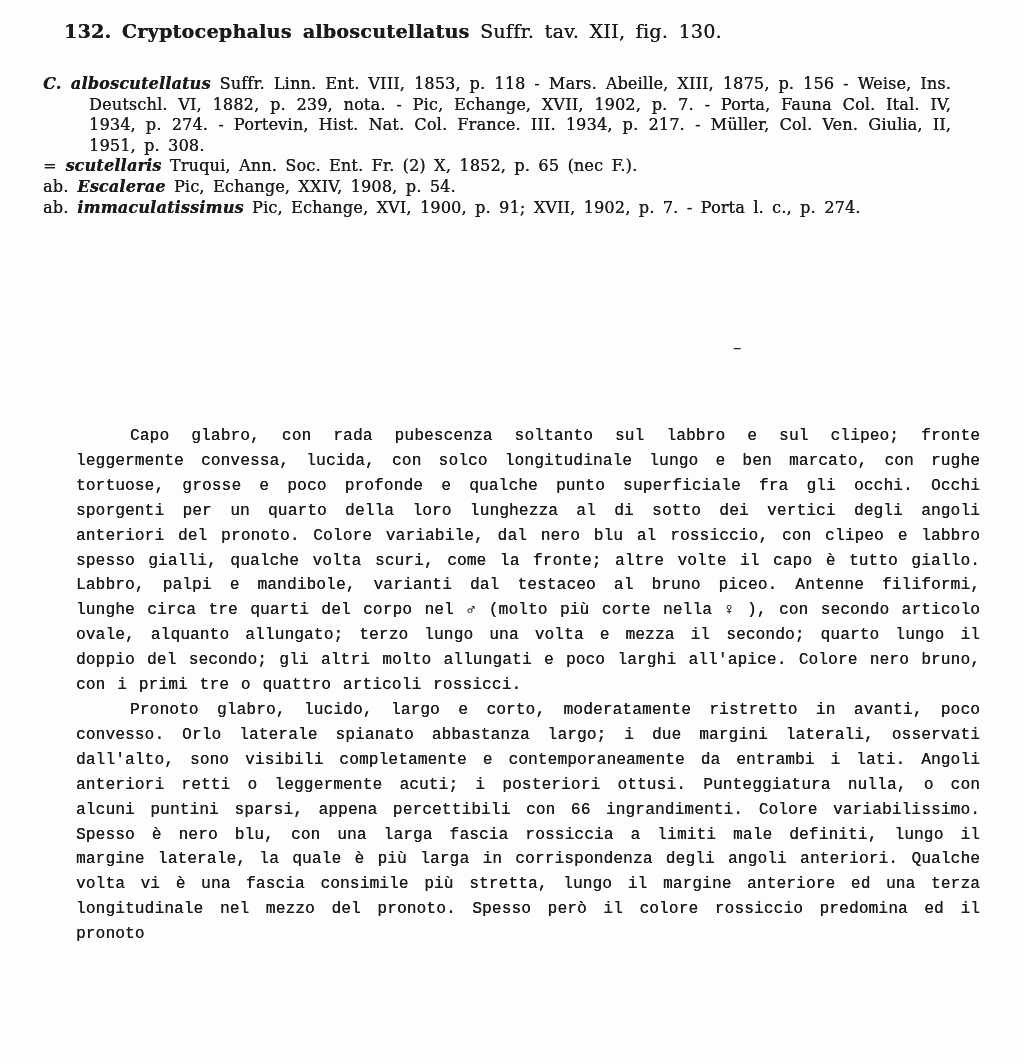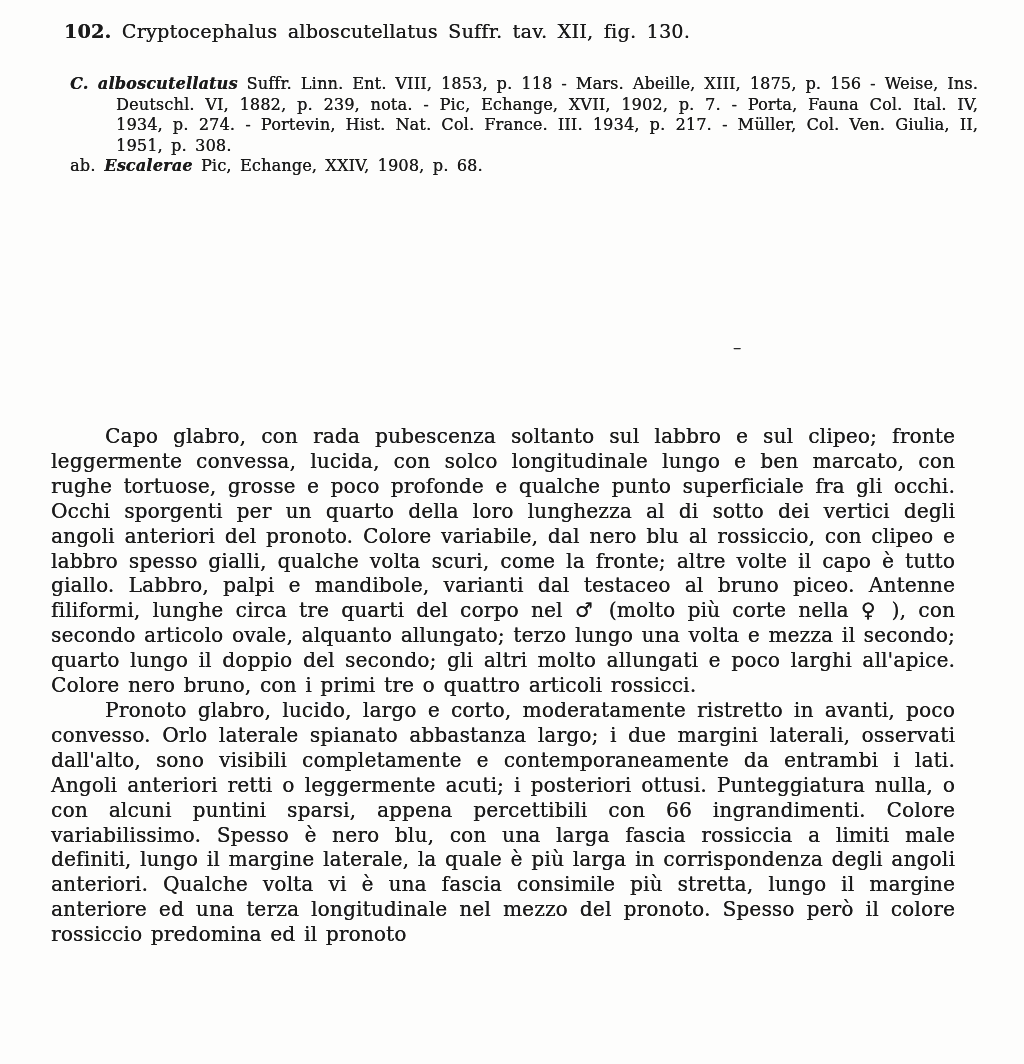--- a/index.html
+++ b/index.html
@@ -19,49 +19,50 @@
     position: absolute;
     left: 64px;
     top: 20px;
     margin: 0;
     font-size: 19px;
     font-weight: normal;
     letter-spacing: 0.3px;
     word-spacing: 4px;
     white-space: nowrap;
   }
-  .heading .species { font-weight: normal; }
+  .heading .species { font-weight: bold; }
   .heading .num { font-weight: bold; }
 
   .synonymy {
     position: absolute;
-    left: 70px;
+    left: 43px;
     top: 74px;
     width: 908px;
     font-size: 16px;
     line-height: 20.6px;
   }
   .syn-entry {
     margin: 0;
     padding-left: 46px;
     text-indent: -46px;
     text-align: justify;
     word-spacing: 3px;
     letter-spacing: 0.2px;
   }
   .syn-lead.it { font-style: italic; font-weight: bold; }
   .syn-epithet { font-style: italic; font-weight: bold; }
 
   .body-text {
     position: absolute;
-    left: 51px;
+    left: 76px;
     top: 424px;
     width: 904px;
-    font-size: 20px;
+    font-size: 16px;
     line-height: 24.9px;
+    font-family: Liberation Mono, monospace;
   }
   .body-par {
     margin: 0;
     text-indent: 54px;
     text-align: justify;
     word-spacing: 2px;
     letter-spacing: 0.2px;
   }
 
   .stray-dash {
@@ -71,35 +72,37 @@
     font-size: 16px;
     color: #2a2a2a;
   }
 </style>
 </head>
 <body>
 
 <div class="page">
 
   <h1 class="heading">
-    <span class="num">102.</span>
+    <span class="num">132.</span>
     <span class="species">Cryptocephalus alboscutellatus</span>
     <span class="suffix">Suffr. tav. XII, fig. 130.</span>
   </h1>
 
   <div class="synonymy" id="synonymy">
   <p class="syn-entry"><span class="syn-lead it">C.</span><i class="syn-epithet"> alboscutellatus</i><span class="syn-citation"> Suffr. Linn. Ent. VIII, 1853, p. 118 - Mars. Abeille, XIII, 1875, p. 156 - Weise, Ins. Deutschl. VI, 1882, p. 239, nota. - Pic, Echange, XVII, 1902, p. 7. - Porta, Fauna Col. Ital. IV, 1934, p. 274. - Portevin, Hist. Nat. Col. France. III. 1934, p. 217. - Müller, Col. Ven. Giulia, II, 1951, p. 308.</span></p>
 
+  <p class="syn-entry"><span class="syn-lead">=</span><i class="syn-epithet"> scutellaris</i><span class="syn-citation"> Truqui, Ann. Soc. Ent. Fr. (2) X, 1852, p. 65 (nec F.).</span></p>
 
 
 
 
 
-  <p class="syn-entry"><span class="syn-lead">ab.</span><i class="syn-epithet"> Escalerae</i><span class="syn-citation"> Pic, Echange, XXIV, 1908, p. 68.</span></p>
+  <p class="syn-entry"><span class="syn-lead">ab.</span><i class="syn-epithet"> Escalerae</i><span class="syn-citation"> Pic, Echange, XXIV, 1908, p. 54.</span></p>
 
+  <p class="syn-entry"><span class="syn-lead">ab.</span><i class="syn-epithet"> immaculatissimus</i><span class="syn-citation"> Pic, Echange, XVI, 1900, p. 91; XVII, 1902, p. 7. - Porta l. c., p. 274.</span></p>
 
 
 </div>
 
   <div class="body-text" id="bodytext">
   <p class="body-par">Capo glabro, con rada pubescenza soltanto sul labbro e sul clipeo; fronte leggermente convessa, lucida, con solco longitudinale lungo e ben marcato, con rughe tortuose, grosse e poco profonde e qualche punto superficiale fra gli occhi. Occhi sporgenti per un quarto della loro lunghezza al di sotto dei vertici degli angoli anteriori del pronoto. Colore variabile, dal nero blu al rossiccio, con clipeo e labbro spesso gialli, qualche volta scuri, come la fronte; altre volte il capo è tutto giallo. Labbro, palpi e mandibole, varianti dal testaceo al bruno piceo. Antenne filiformi, lunghe circa tre quarti del corpo nel ♂ (molto più corte nella ♀ ), con secondo articolo ovale, alquanto allungato; terzo lungo una volta e mezza il secondo; quarto lungo il doppio del secondo; gli altri molto allungati e poco larghi all'apice. Colore nero bruno, con i primi tre o quattro articoli rossicci.</p>
 
   <p class="body-par">Pronoto glabro, lucido, largo e corto, moderatamente ristretto in avanti, poco convesso. Orlo laterale spianato abbastanza largo; i due margini laterali, osservati dall'alto, sono visibili completamente e contemporaneamente da entrambi i lati. Angoli anteriori retti o leggermente acuti; i posteriori ottusi. Punteggiatura nulla, o con alcuni puntini sparsi, appena percettibili con 66 ingrandimenti. Colore variabilissimo. Spesso è nero blu, con una larga fascia rossiccia a limiti male definiti, lungo il margine laterale, la quale è più larga in corrispondenza degli angoli anteriori. Qualche volta vi è una fascia consimile più stretta, lungo il margine anteriore ed una terza longitudinale nel mezzo del pronoto. Spesso però il colore rossiccio predomina ed il pronoto</p>
 </div>
 

